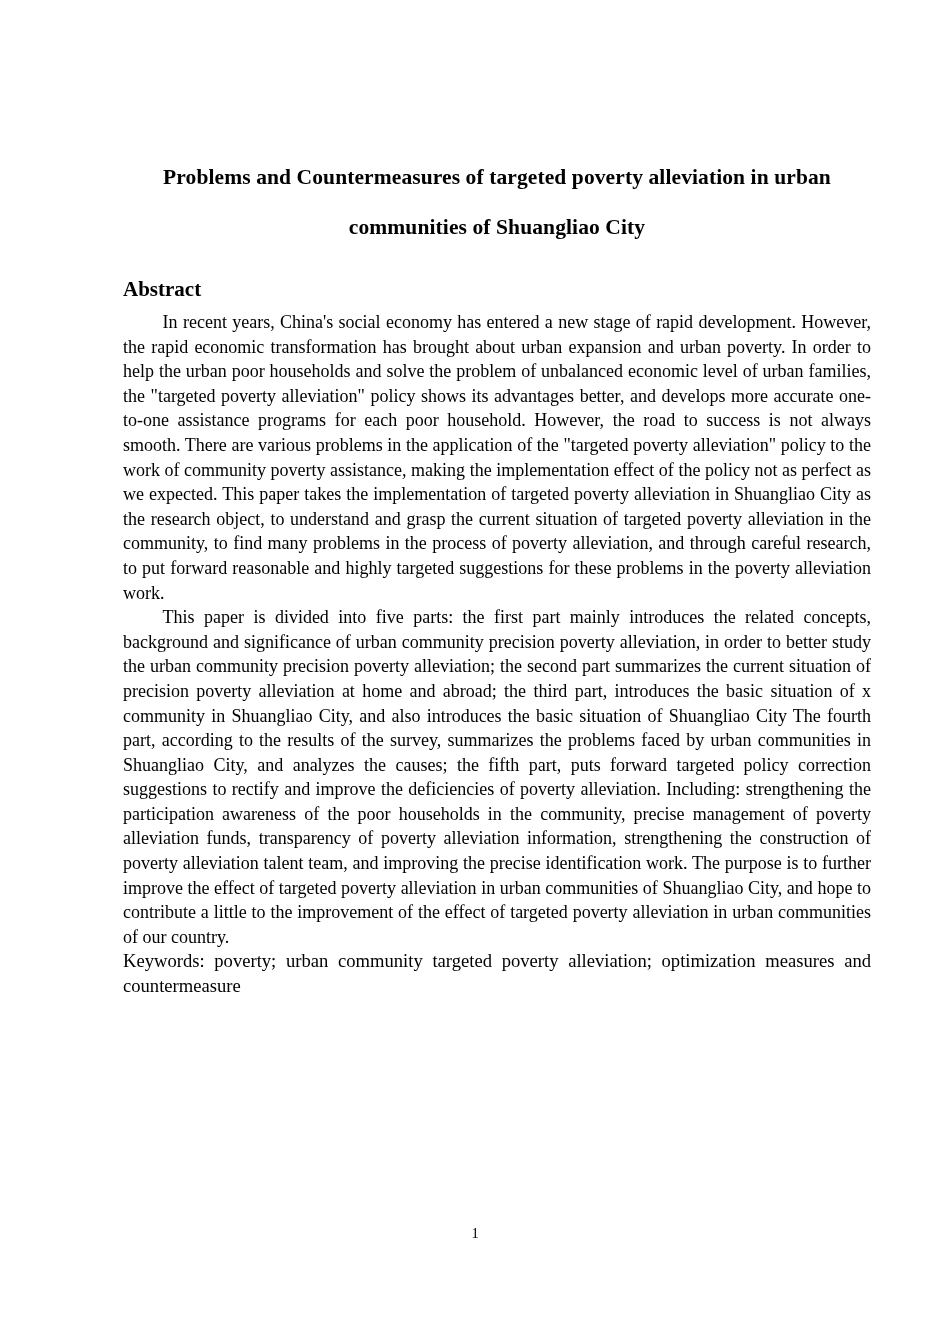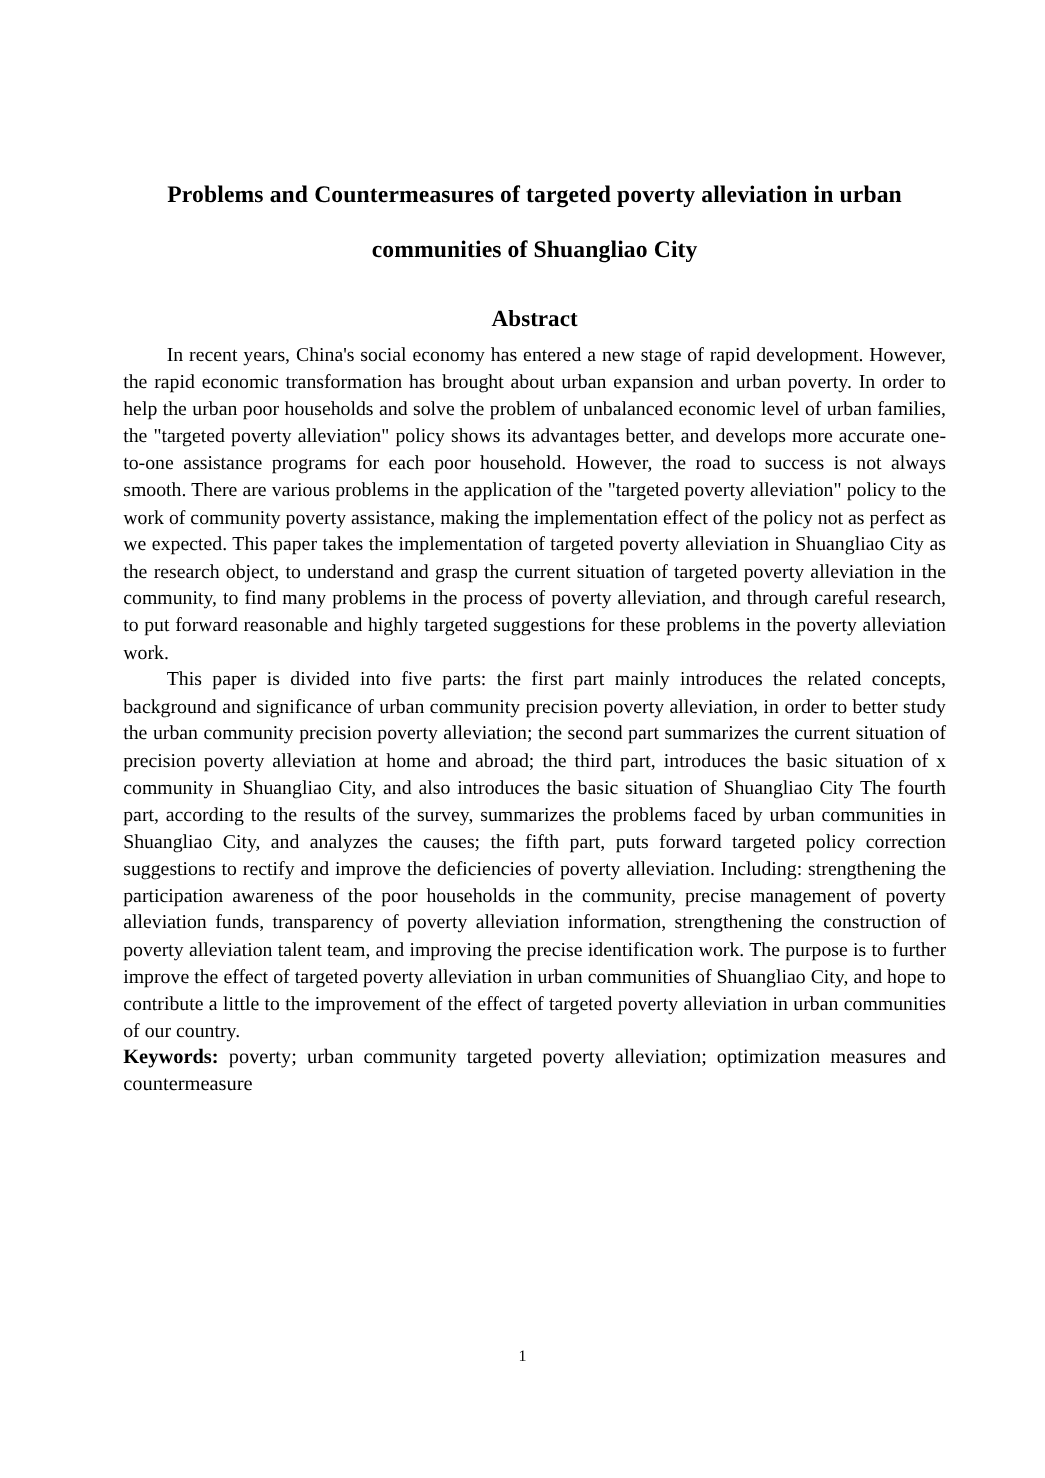--- a/index.html
+++ b/index.html
@@ -14,37 +14,37 @@
   .page {
     position: relative;
     width: 950px;
     height: 1344px;
     background: #ffffff;
     box-sizing: border-box;
     overflow: hidden;
   }
   .content {
     position: absolute;
-    left: 112px;
+    left: 123px;
     top: 0;
     width: 748px;
   }
   .doc-title {
     font-size: 21.5px;
     font-weight: bold;
     text-align: center;
     line-height: 50px;
     margin: 0;
     padding-top: 152px;
     letter-spacing: 0.1px;
   }
   .section-heading {
     font-size: 21px;
     font-weight: bold;
-    text-align: center;
+    text-align: left;
     margin: 0;
     padding-top: 22px;
     padding-bottom: 6px;
     line-height: 30px;
   }
   .para {
     font-size: 18px;
     line-height: 24.6px;
     text-align: justify;
     text-justify: inter-word;
@@ -56,21 +56,21 @@
     margin-top: 0;
   }
   .keywords {
     font-size: 18.6px;
     line-height: 24.6px;
     text-align: justify;
     margin: 0;
     text-indent: 0;
   }
   .keywords-label {
-    font-weight: bold;
+    font-weight: normal;
   }
   .page-number {
     position: absolute;
     left: 0;
     right: 0;
     top: 1224px;
     text-align: center;
     font-size: 14.5px;
     line-height: 18px;
   }

